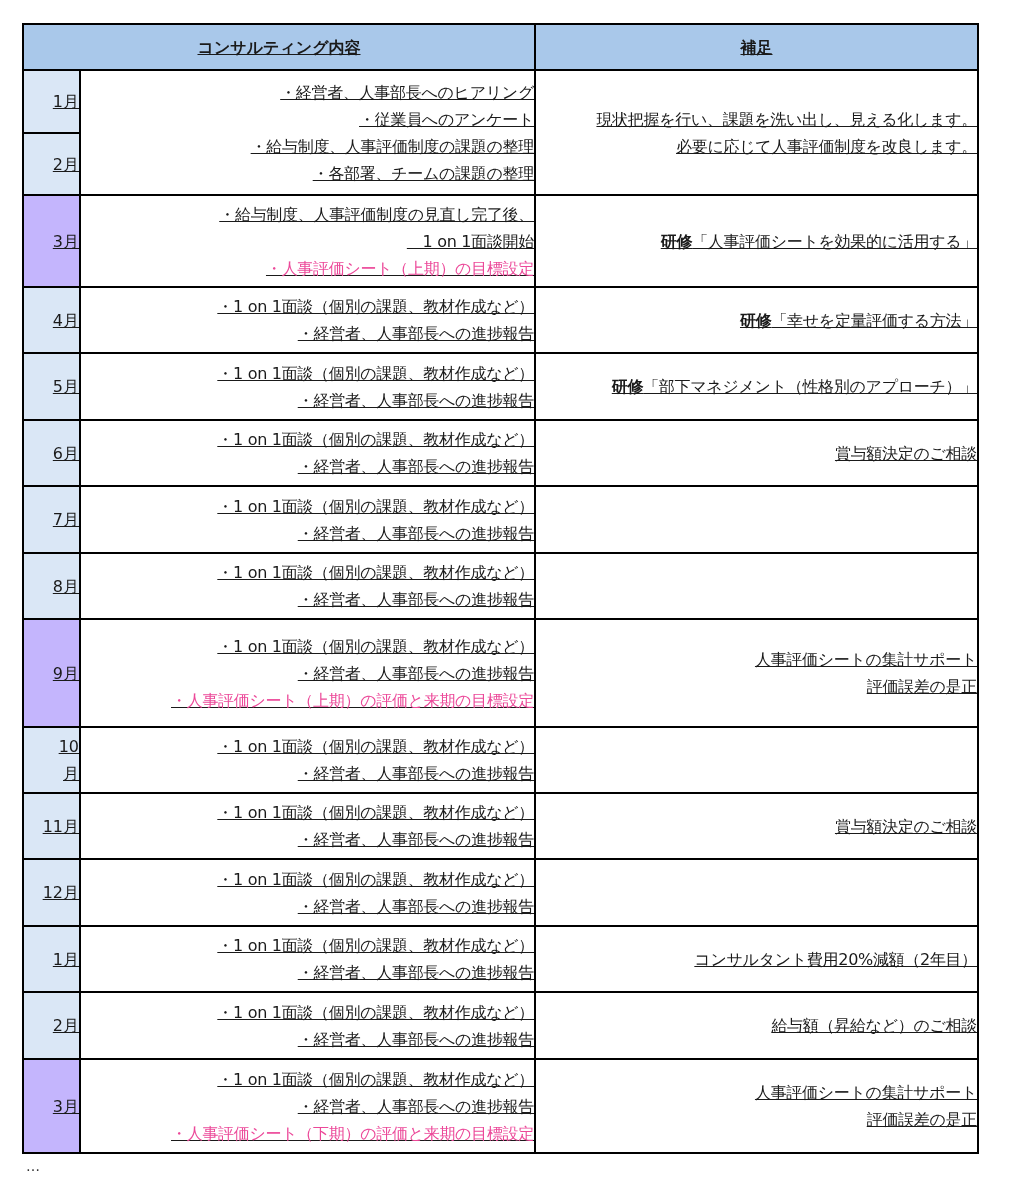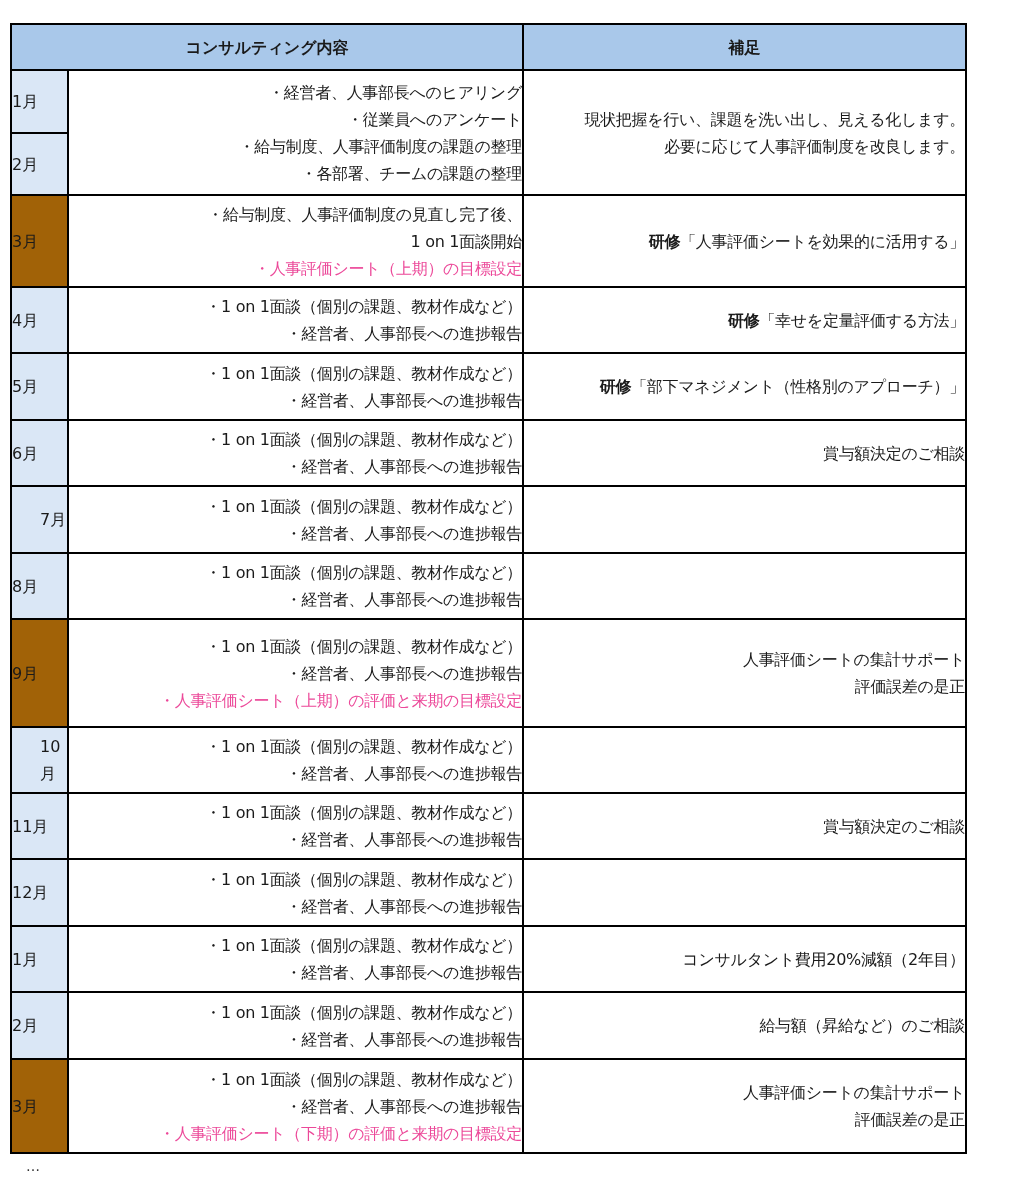--- a/index.html
+++ b/index.html
@@ -1,21 +1,21 @@
 <!DOCTYPE html>
 <html><head>
   <meta charset="utf-8">
   <style>
     html, body { margin: 0; padding: 0; background: #ffffff; }
     body { width: 1013px; height: 1200px; position: relative; font-family: "DejaVu Sans", "Liberation Sans", sans-serif; color: #1a1a1a; overflow: hidden; }
-    table.plan { position: absolute; left: 10px; top: 23px; border-collapse: collapse; table-layout: fixed; width: 955px; }
+    table.plan { position: absolute; left: 22px; top: 23px; border-collapse: collapse; table-layout: fixed; width: 955px; text-decoration: underline; }
     table.plan td, table.plan th { border: 2px solid #000; padding: 0; font-size: 16px; line-height: 27px; vertical-align: middle; }
     th.hdr { background: #a9c8ea; height: 44px; font-weight: bold; font-size: 16px; text-align: center; }
-    td.month { background: #dae7f6; text-align: left; font-size: 17px; }
-    td.month.green { background: #a16207; }
+    td.month { background: #dae7f6; text-align: right; font-size: 17px; }
+    td.month.green { background: #c4b5fd; }
     td.content { padding-left: 5px; }
     td.note { padding-left: 5px; }
     .line { display: block; white-space: nowrap; letter-spacing: -0.3px; text-align: right; }
     .line.blue { color: #ec4899; }
     .note b { font-weight: bold; }
     .thick-top td { border-top-width: 3px; }
     .ellipsis { position: absolute; left: 26px; top: 1158px; font-size: 14px; color: #333; letter-spacing: 1px; }
   </style>
 </head>
 <body>

